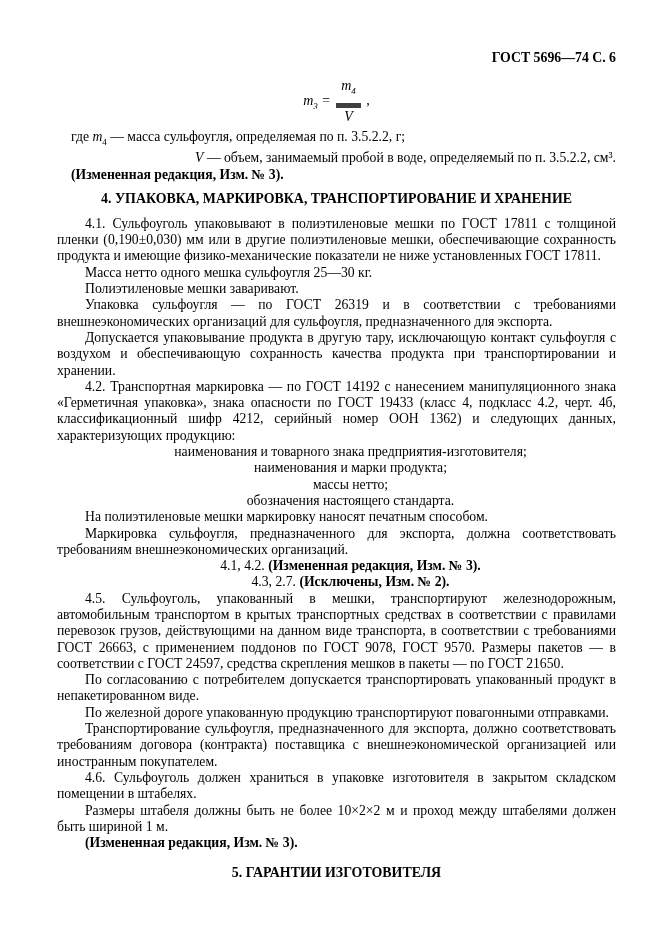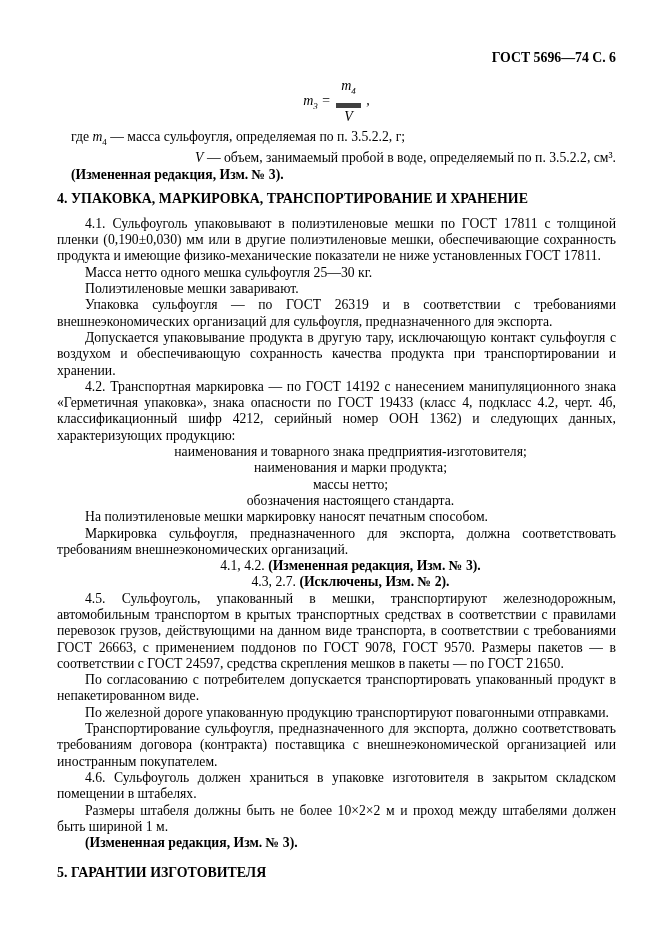--- a/index.html
+++ b/index.html
@@ -52,20 +52,21 @@
   p.indent { text-indent:28px; }
   p.where  { padding-left:14px; text-align:left; }
   p.where2 { padding-left:34px; text-align:right; }
   p.note   { font-weight:bold; text-indent:28px; text-align:left; }
   p.note-first { font-weight:bold; text-indent:14px; text-align:left; }
   p.mixed  { text-indent:28px; text-align:center; }
   p.mixed b { font-weight:bold; }
   h2 {
     font-size:13.9px;
     font-weight:bold;
+    text-align:center;
     margin:7px 0 9px 0;
     line-height:17px;
   }
   h2.s5 { margin-top:13px; }
   i { font-style:italic; }
   sub { font-size:9px; }
 </style>
 </head>
 <body>
 

